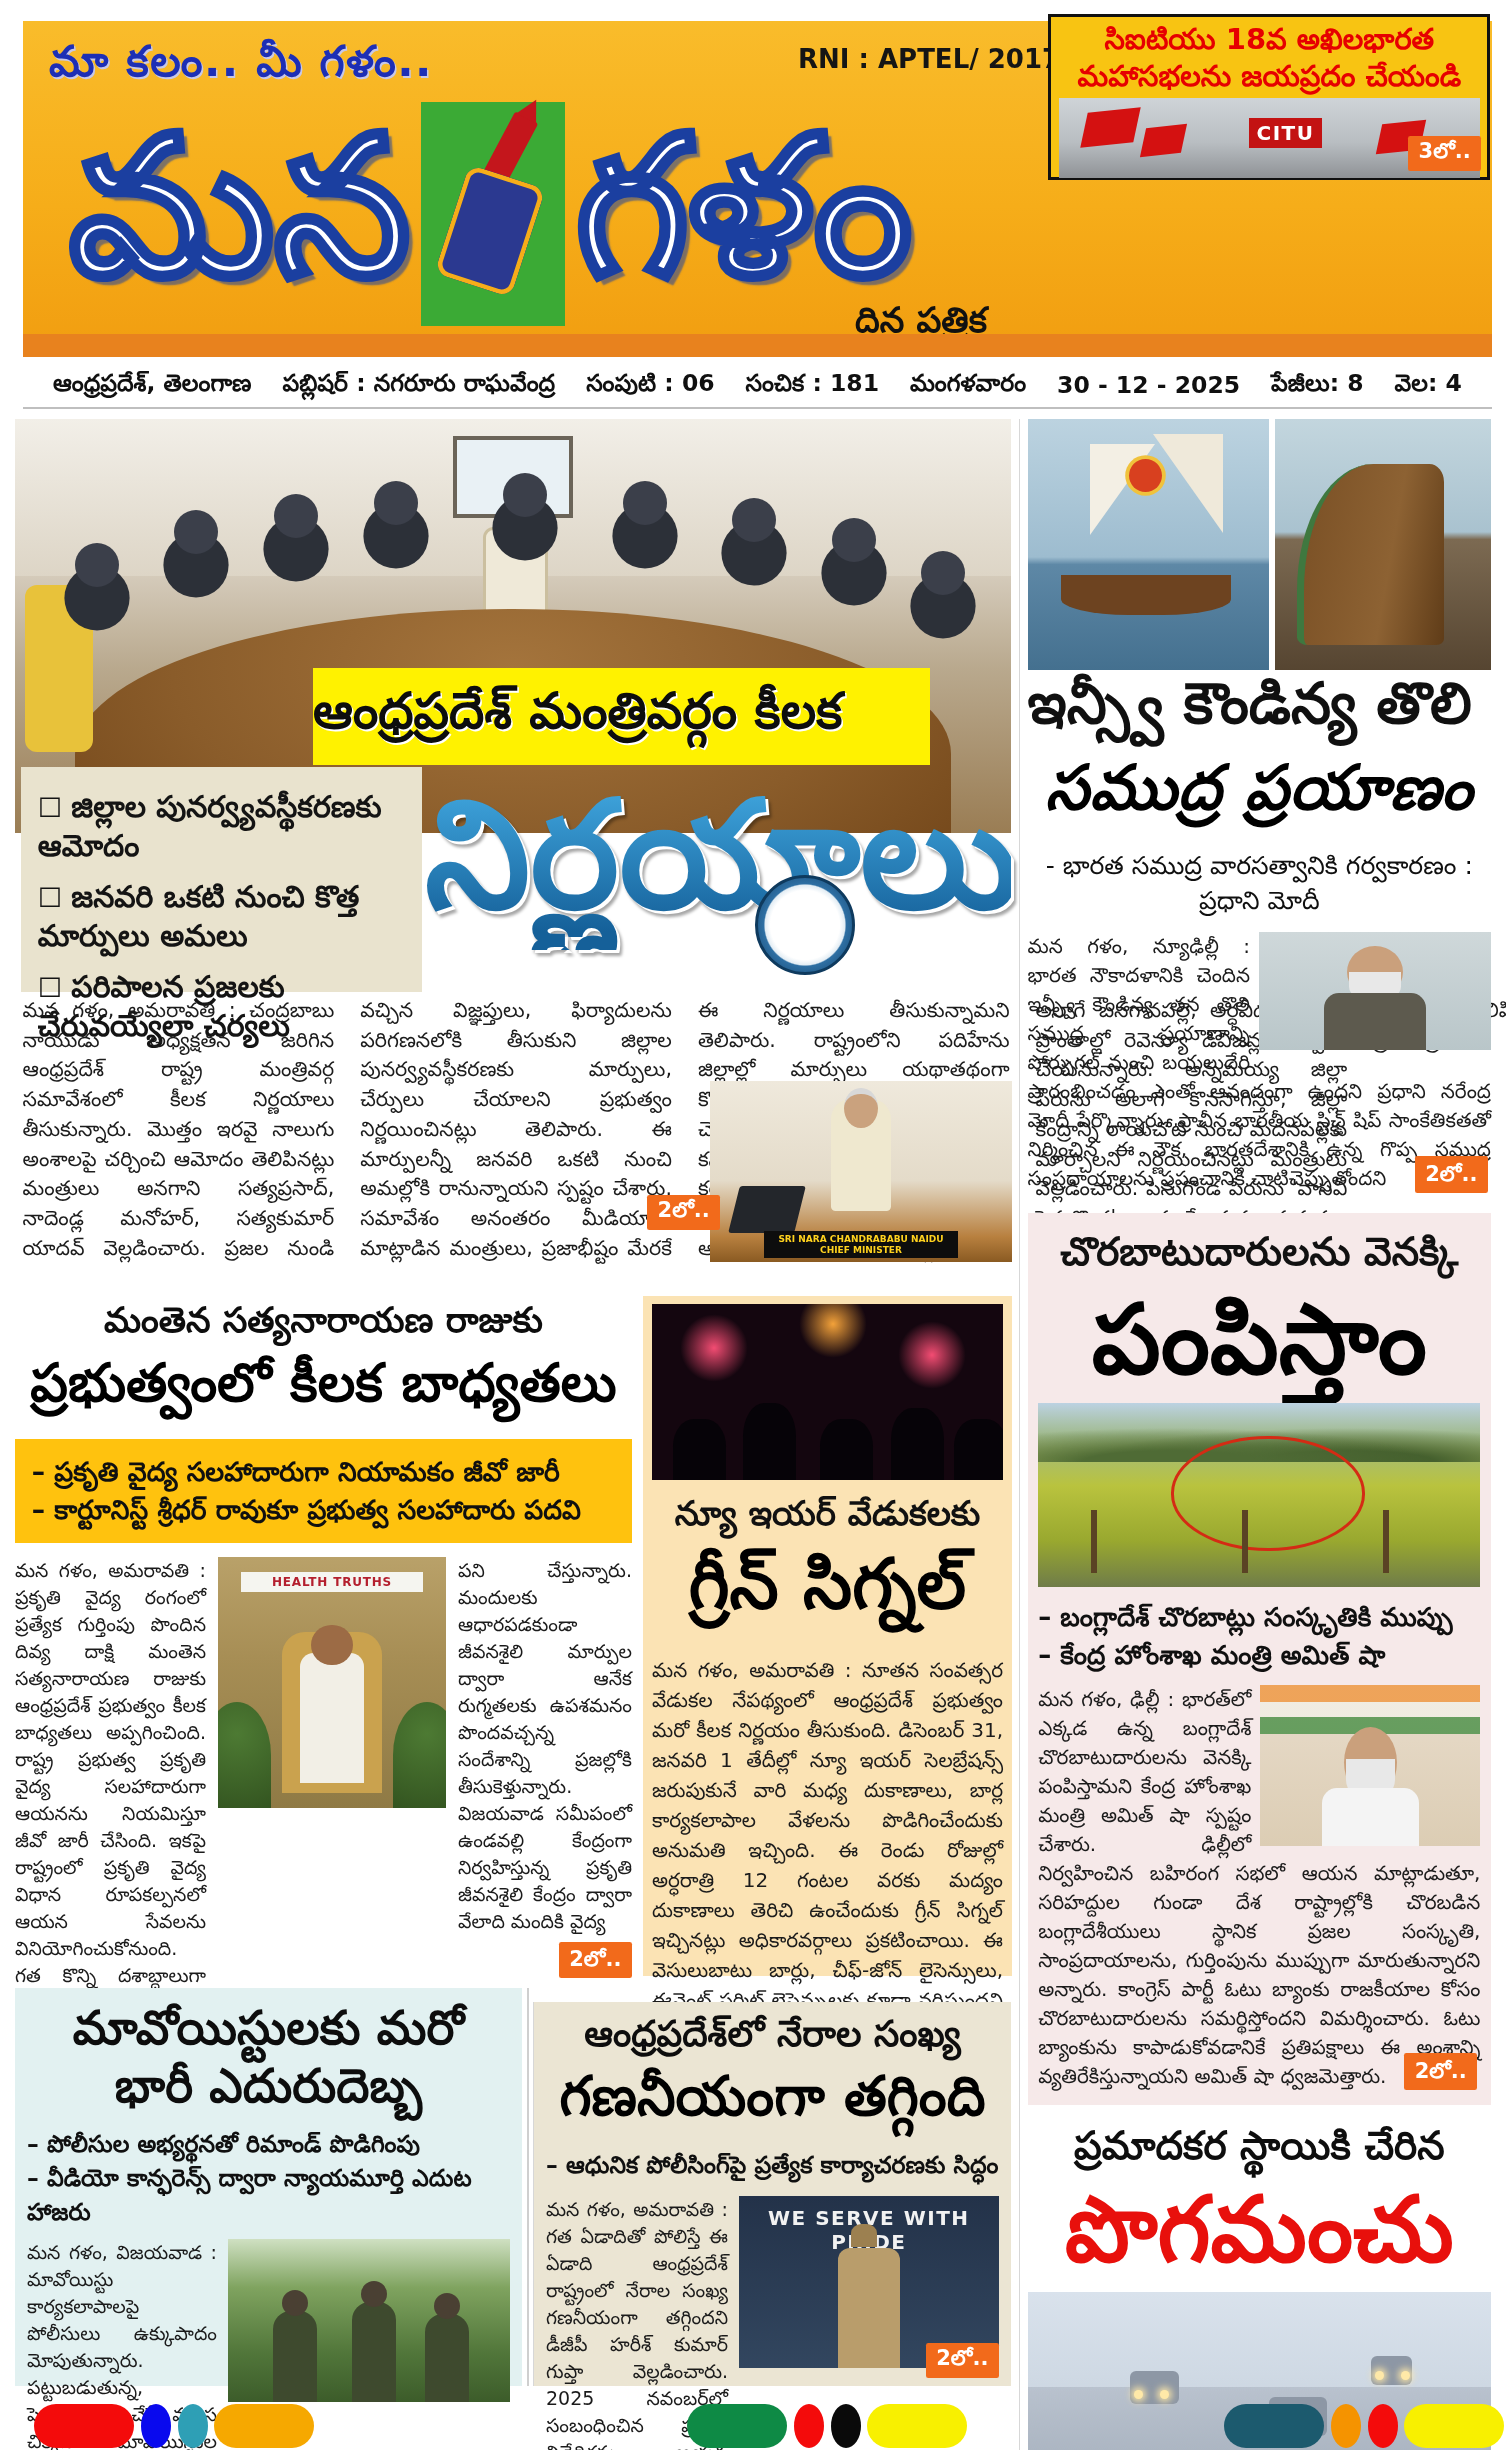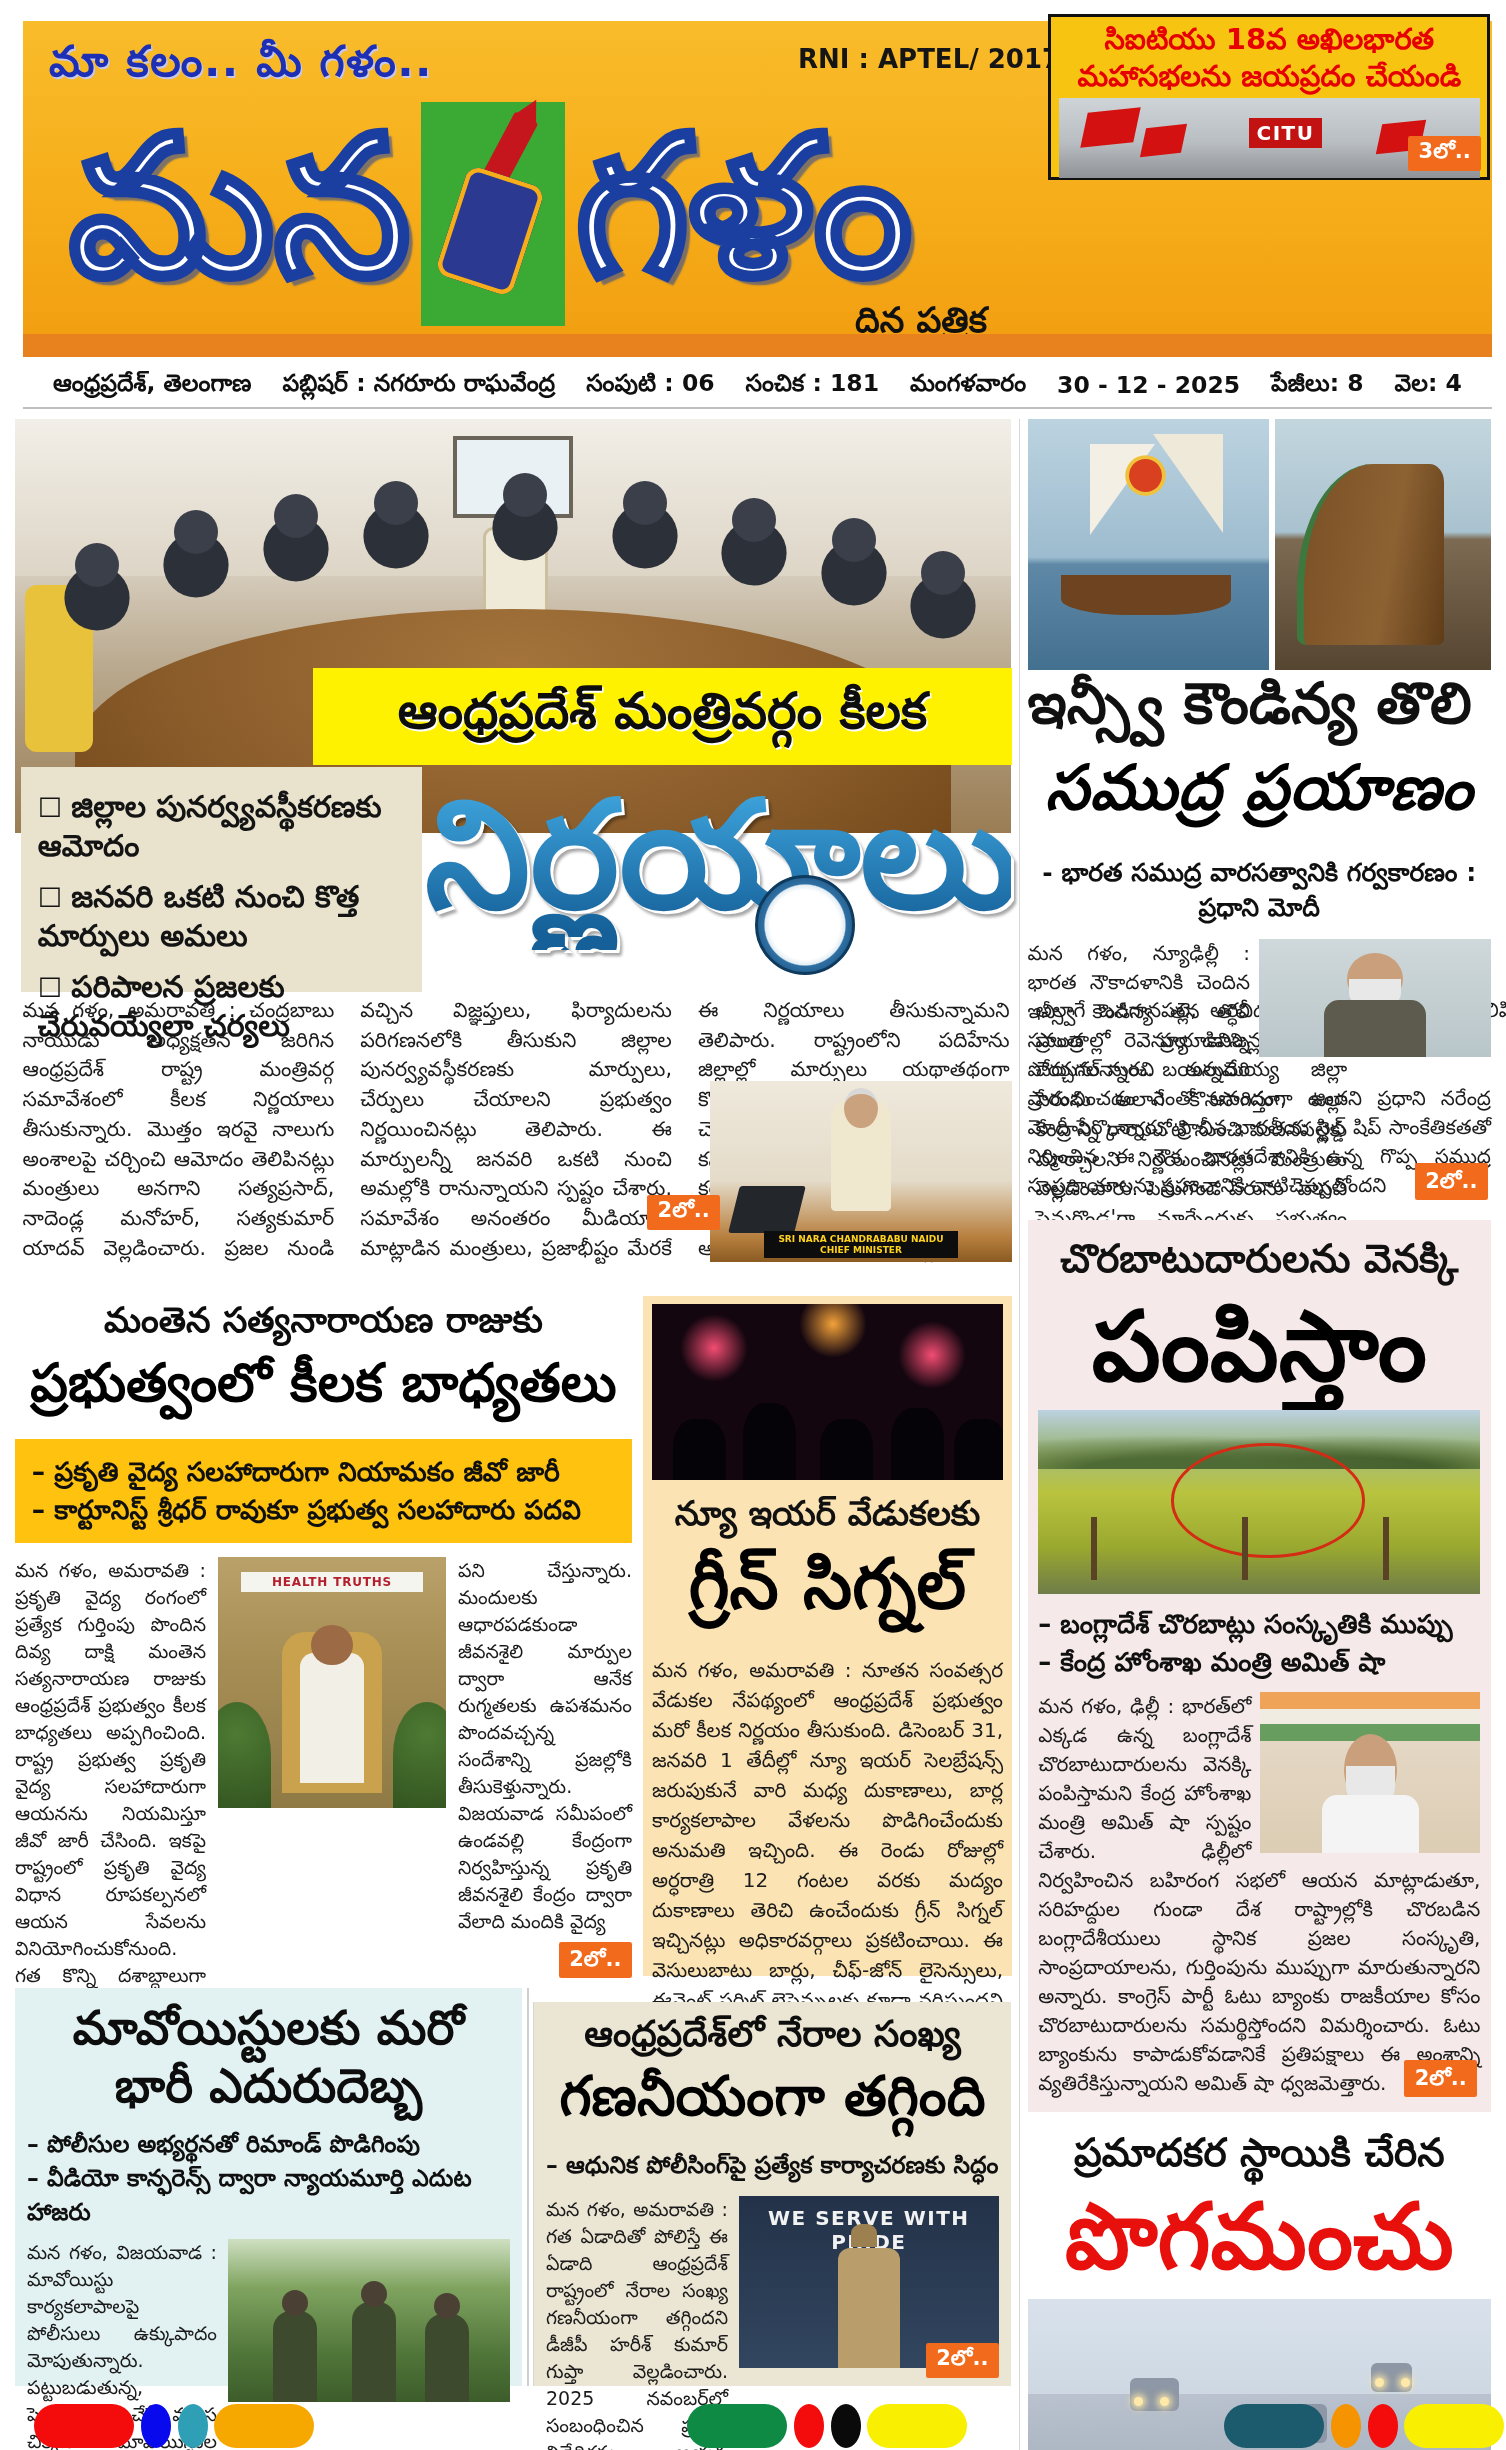--- a/index.html
+++ b/index.html
@@ -48,22 +48,22 @@
   .cabinet-photo { position:absolute; left:0; top:0; width:996px; height:414px; overflow:hidden;
     background:linear-gradient(180deg,#e9e4da 0%,#d8cfc0 35%,#b9a98e 60%,#9a7d54 100%); }
   .cab-wall { position:absolute; left:0; top:0; width:100%; height:38%; background:linear-gradient(180deg,#f2efe8,#ddd5c6); }
   .cab-screen { position:absolute; left:44%; top:4%; width:12%; height:20%; background:#e9f1f5; border:4.6px solid #6b6458; }
   .cab-table { position:absolute; left:6%; top:46%; width:88%; height:70%; background:
     radial-gradient(ellipse at 50% 20%,#a4743c 0%,#8a5c2a 55%,#6f4317 100%); border-radius:50% 50% 0 0; }
   .person { position:absolute; width:44px; height:44px; border-radius:50%; background:#3b3f4a; box-shadow:0 33px 0 10.6px #2c3038; }
   .chair-yellow { position:absolute; left:1%; top:40%; width:68px; height:167px; background:#e8c23a; border-radius:12px; }
   .cm-chair { position:absolute; left:47%; top:26%; width:65px; height:91px; background:#efe9d8; border-radius:10.6px 10.6px 0 0; border:3px solid #cbbf9f; }
 
-  .kicker { position:absolute; left:298px; top:249px; width:699px; height:97px; background:#fff200;
-    display:flex; align-items:center; justify-content:center; z-index:2; }
+  .kicker { position:absolute; left:298px; top:249px; width:617px; height:97px; background:#fff200;
+    display:flex; align-items:center; justify-content:flex-start; z-index:2; }
   .kicker span { font-size:50px; font-weight:900; color:#0d0d0d; text-shadow:1.5px 1.5px 0 #fff; }
   .points-box { position:absolute; left:6px; top:348px; width:401px; height:225px; background:#e9e3ce; padding:20px 16.7px; }
   .points-box .pt { font-size:30px; font-weight:bold; color:#141414; line-height:1.3; margin-bottom:12px; }
   .points-box .pt:before { content:"☐ "; font-size:27px; }
   .big-blue { position:absolute; left:410px; top:343px; width:586px; text-align:center; font-size:150px; font-weight:900;
     line-height:1.25; color:#1e7fbe; background:linear-gradient(180deg,#41a8e0 10%,#156099 90%);
     -webkit-background-clip:text; background-clip:text; -webkit-text-fill-color:transparent;
     filter:drop-shadow(3px 3.8px 0 #ffffff) drop-shadow(2.3px 3px 1.5px rgba(0,0,0,.35)); }
   .ap-emblem { position:absolute; left:740px; top:456px; width:100px; height:100px; border-radius:50%;
     background:radial-gradient(circle,#ffffff 52%, #e3edf4 60%, #2e6fa3 62%, #123f66 100%);
@@ -87,21 +87,21 @@
   .sail-a { left:26%; top:10%; border-width:0 0 91px 65px; border-color:transparent transparent transparent #f3efe4; }
   .sail-b { left:52%; top:6%; border-width:0 70px 99px 0; border-color:transparent #efe9da transparent transparent; }
   .sun-disc { position:absolute; left:42%; top:16%; width:33px; height:33px; border-radius:50%; background:#d8401f;
     box-shadow:0 0 0 3.8px #f0c23c; }
   .hull1 { position:absolute; left:14%; top:62%; width:70%; height:16%; background:#6d4320; border-radius:0 0 40% 40%; }
   .ship2 { position:relative; flex:1; overflow:hidden; background:linear-gradient(180deg,#c3d6de 0%,#a9c2cf 45%,#7c6a52 48%,#564531 100%); }
   .hull2 { position:absolute; left:10%; top:18%; width:68%; height:72%; background:linear-gradient(100deg,#7a5025 0%,#8d6233 60%,#5f3c18 100%);
     border-radius:52% 10% 7.6px 10.6px / 70% 10% 6px 7.6px; border-left:7.6px solid #3f783f; }
   .sea-head1 { text-align:left; font-size:57px; font-weight:600; color:#101010; }
   .sea-head2 { text-align:center; font-size:62px; font-weight:900; color:#000; letter-spacing:0.8px;font-style:italic; }
-  .sea-sub { margin-top:19px; text-align:center; font-size:25px; font-weight:700; color:#101010; }
+  .sea-sub { margin-top:12px; text-align:center; font-size:25px; font-weight:400; color:#101010; }
   .sea-body { position:relative; margin-top:10.6px; min-height:204px; font-size:20px; line-height:1.45; text-align:justify; color:#1c1c1c; }
   .modi-photo { float:right; width:232px; height:118px; margin:0 0 6px 9px; position:relative; overflow:hidden;
     background:linear-gradient(180deg,#cfd8da 0%,#b9c6c9 100%); }
   .portrait-head { position:absolute; left:38%; top:12%; width:24%; height:44%; border-radius:50%; background:#caa07c; }
   .portrait-beard { position:absolute; left:39%; top:34%; width:22%; height:26%; border-radius:0 0 50% 50%; background:#e8e8e8; }
   .portrait-body { position:absolute; left:28%; top:52%; width:44%; height:48%; border-radius:15px 15px 0 0; background:#5d5a4e; }
   .sea-badge { position:absolute; right:3px; bottom:0; }
 
   
   .infil { position:relative; margin-top:20px; background:#f6e9e9; padding:12px 10.6px 13.7px; }

